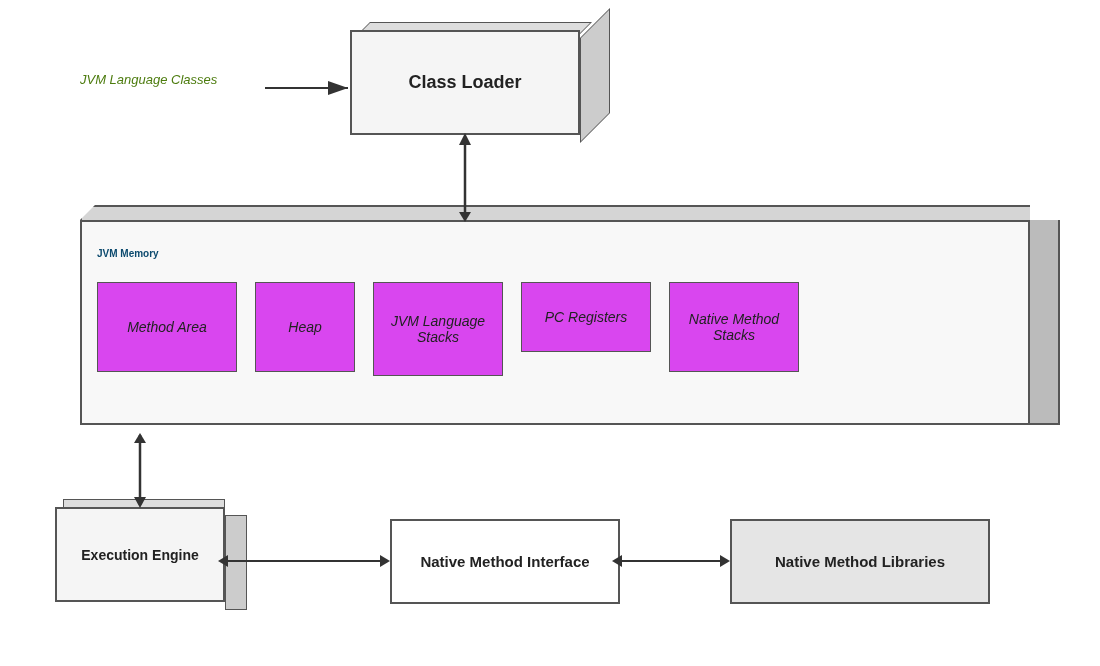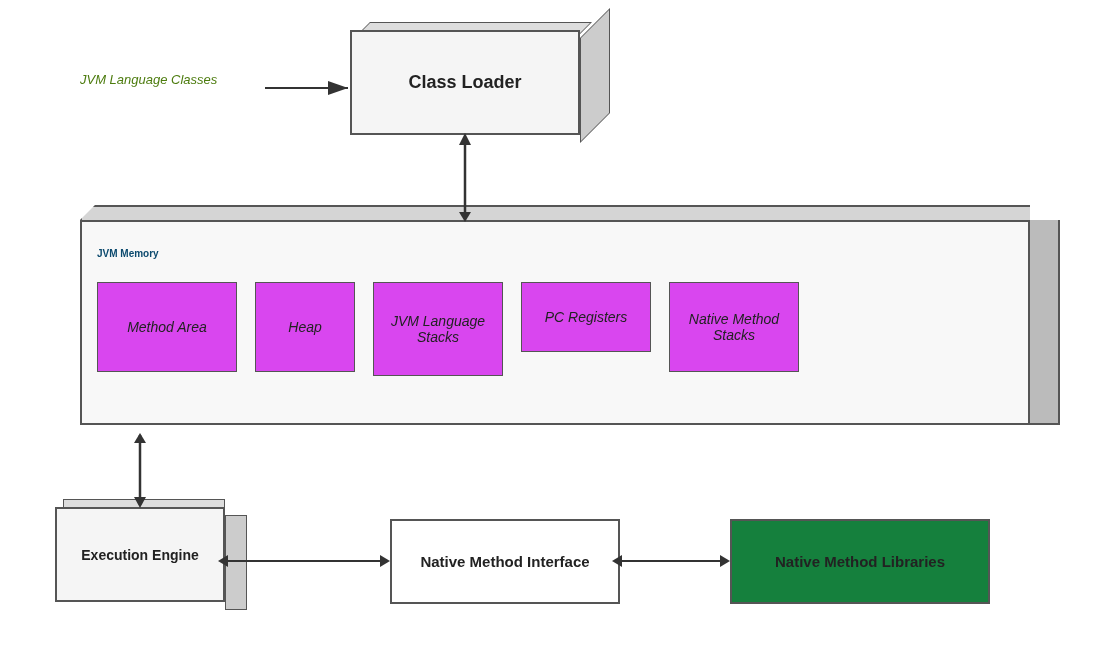--- a/index.html
+++ b/index.html
@@ -228,21 +228,21 @@
       color: #222;
     }
 
     .nml-box {
       position: absolute;
       top: 519px;
       left: 730px;
       width: 260px;
       height: 85px;
       border: 2px solid #555;
-      background: #15803d;
+      background: #e5e5e5;
       display: flex;
       align-items: center;
       justify-content: center;
       text-align: center;
       font-size: 15px;
       font-weight: bold;
       color: #222;
     }
 
     svg.arrows-layer {

